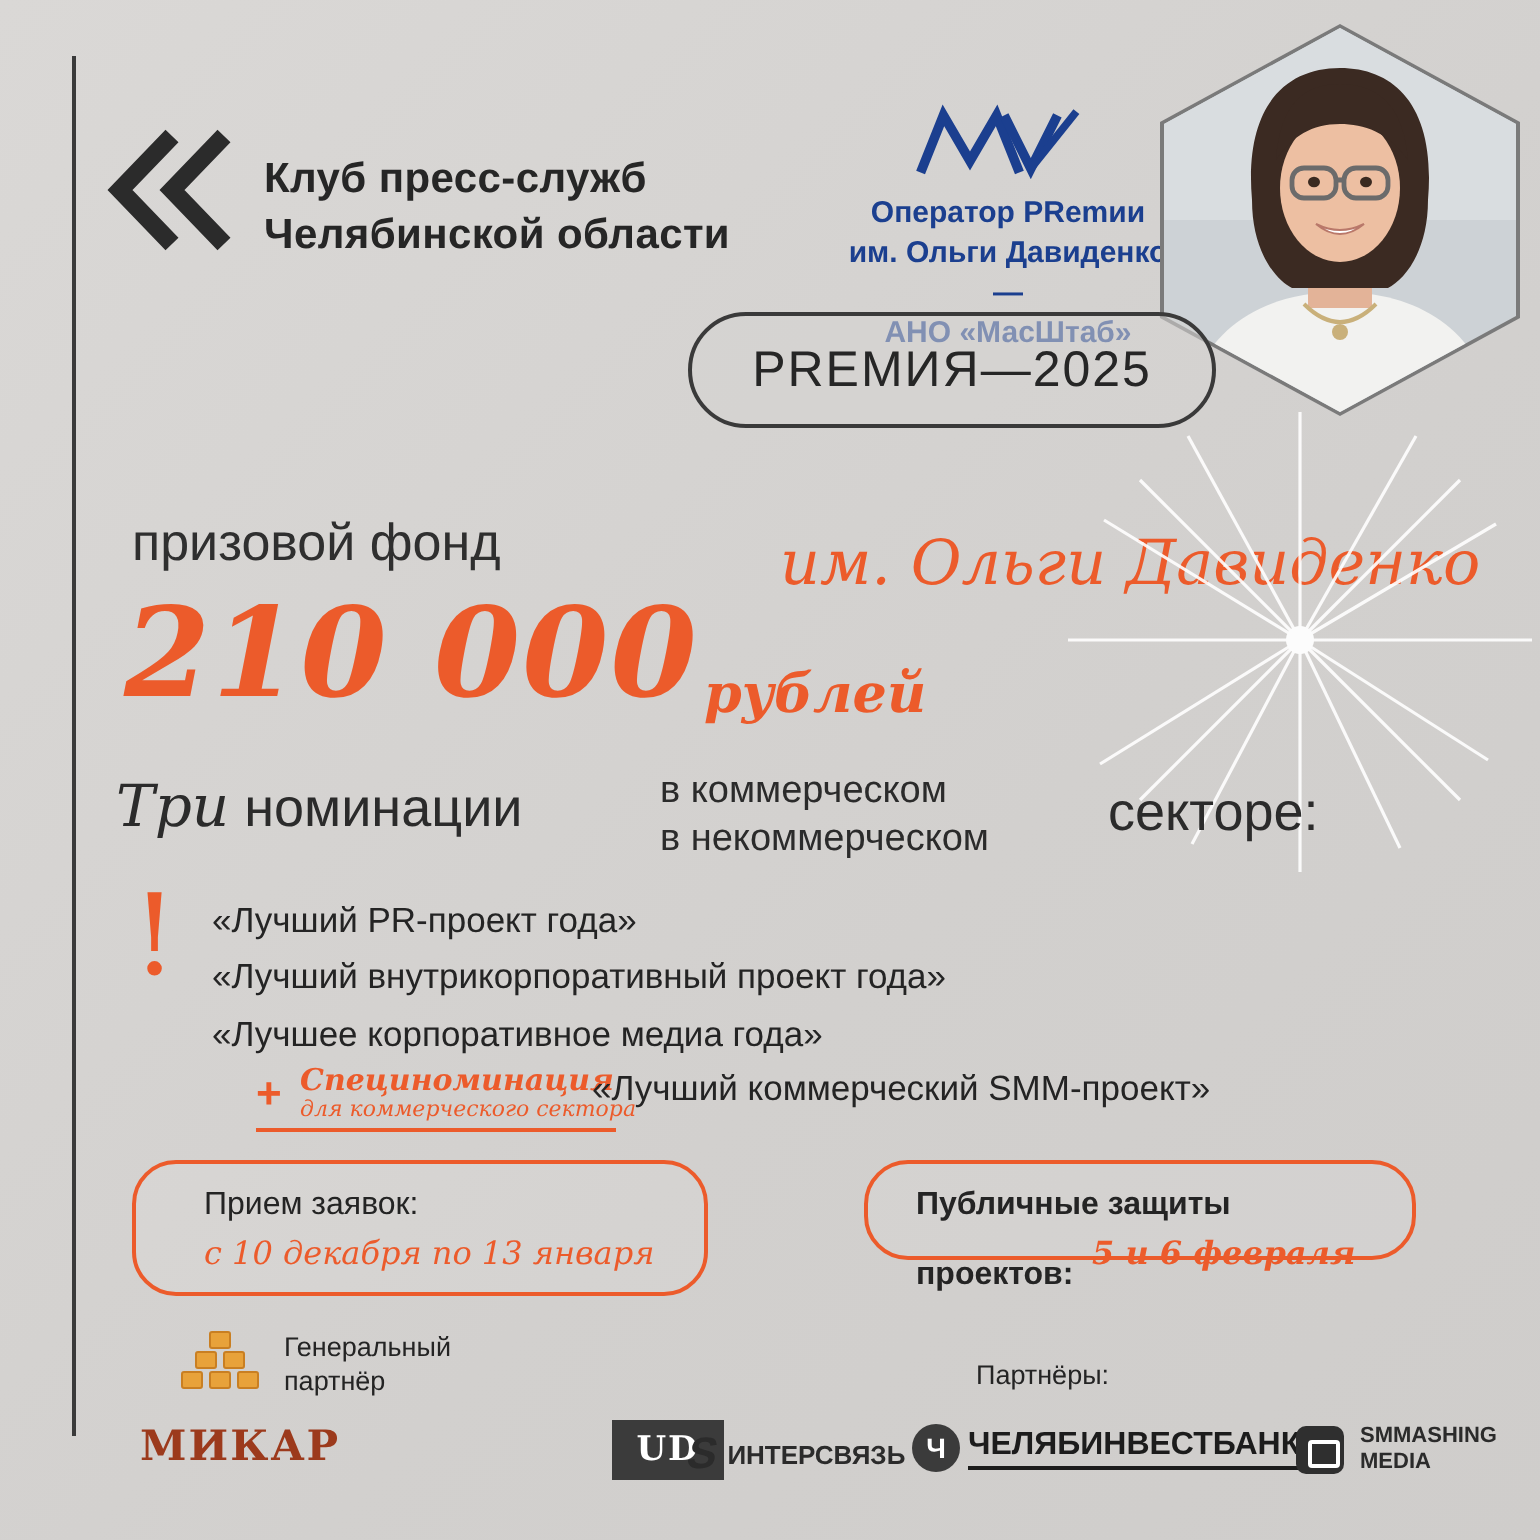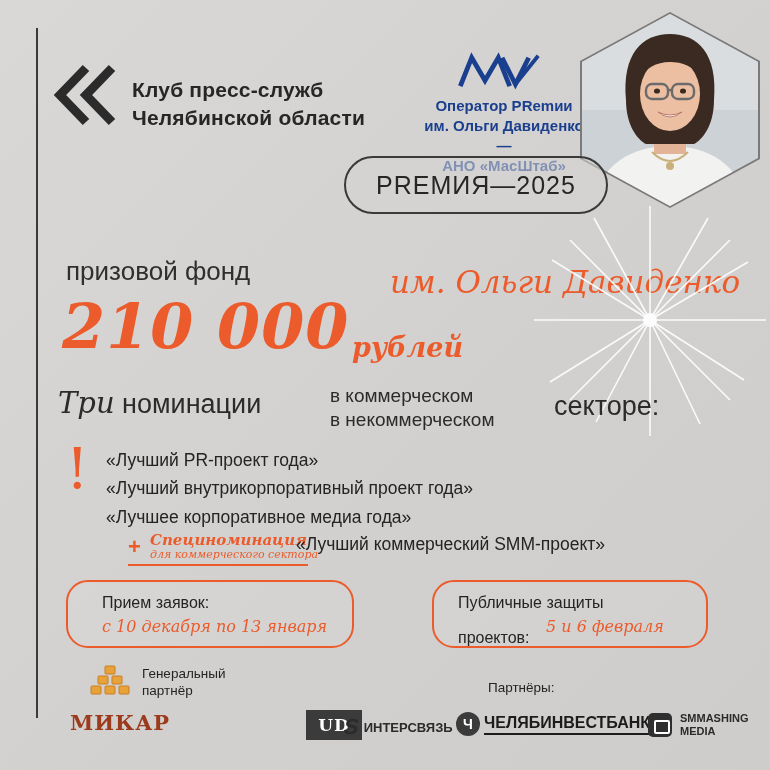--- a/index.html
+++ b/index.html
@@ -225,21 +225,21 @@
   }
 
   
   .rbox {
     position: absolute;
     border: 2px solid #ec5b2b;
     border-radius: 22px;
     background: rgba(255,255,255,0.08);
   }
   .rbox.b1 { left: 66px; top: 580px; width: 288px; height: 68px; }
-  .rbox.b2 { left: 432px; top: 580px; width: 276px; height: 68px; }
+  .rbox.b2 { left: 432px; top: 580px; width: 276px; height: 50px; font-weight: bold; }
   .rbox .t1 {
     position: absolute; left: 34px; top: 12px;
     font-size: 16px; color: #242424;
   }
   .rbox .t2 {
     position: absolute; left: 34px; top: 35px;
     font-family: "DejaVu Serif", serif; font-style: italic;
     font-size: 16px; color: #ec5b2b;
   }
   .rbox .t3 {

